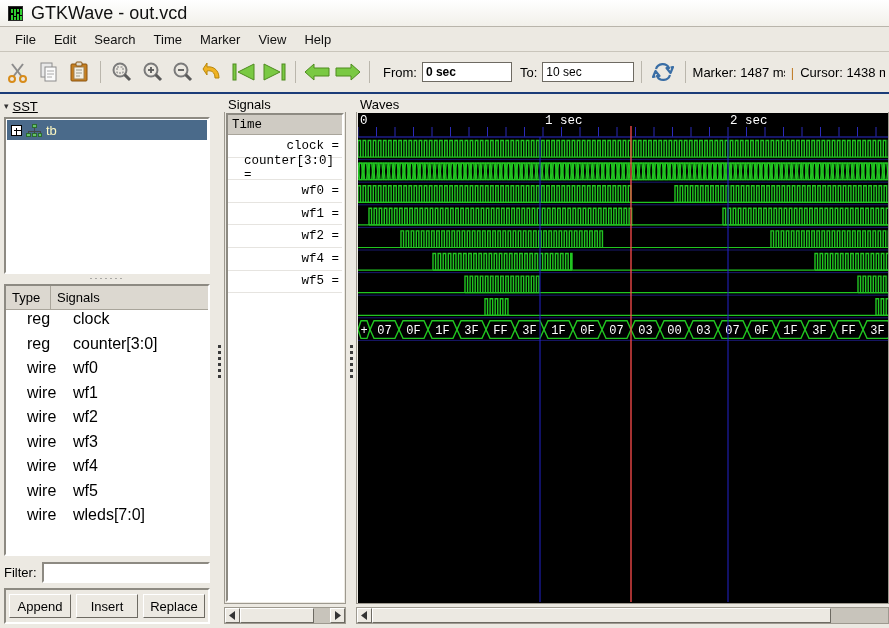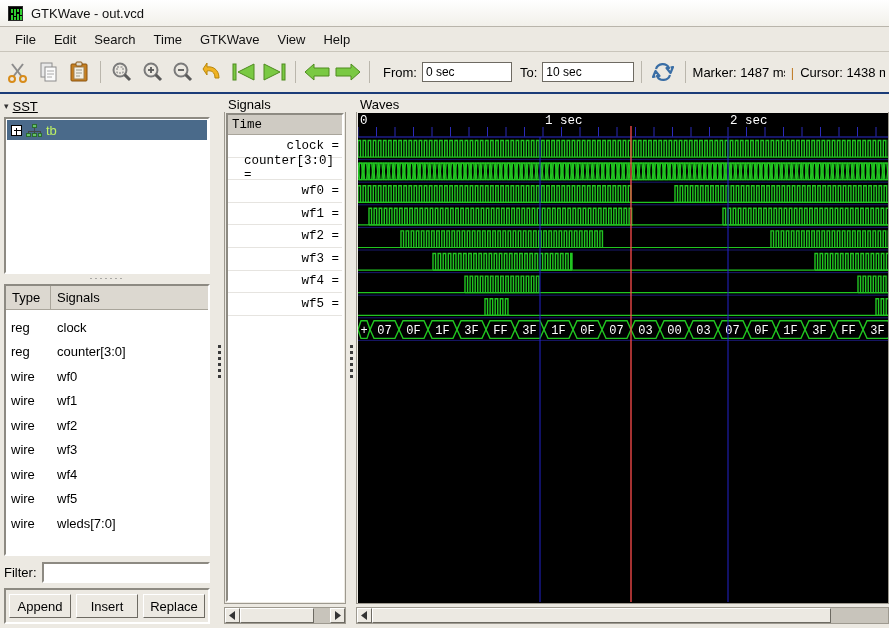--- a/index.html
+++ b/index.html
@@ -21,21 +21,21 @@
     border-bottom: 1px solid #b9b5ab;
     display:flex; align-items:center; padding-left:8px; gap:8px;
   }
   .title-icon {
     width:15px; height:15px; background:#000; border:1px solid #2b2b2b;
     position:relative; overflow:hidden;
   }
   .title-icon i {
     position:absolute; background:#2fd02f; display:block;
   }
-  .title-text { font-size:13px; color:#111; }
+  .title-text { font-size:18px; color:#111; }
 
   
   .menubar {
     height:25px; flex:0 0 25px; display:flex; align-items:center;
     background:#ece9e2; border-bottom:1px solid #c9c5bb; padding-left:6px;
   }
   .menu-item { padding:3px 9px; font-size:13px; color:#111; cursor:default; }
 
   
   .toolbar {
@@ -43,42 +43,42 @@
     background:#ece9e2; border-bottom:2px solid #1b3c78; padding:0 4px; gap:2px;
   }
   .tb-btn { width:30px; height:30px; display:flex; align-items:center; justify-content:center; }
   .tb-sep { width:1px; height:22px; background:#bab6ac; margin:0 5px; }
   .tb-label { font-size:13px; padding:0 3px 0 6px; }
   .tb-input {
     height:20px; border:1px solid #6e6a62; background:#fff;
     font-family:"Liberation Sans", sans-serif; font-size:12px;
     padding:1px 3px; outline:none;
   }
-  .tb-from { width:90px; }
+  .tb-from { width:90px;font-weight:bold; }
   .tb-to { width:92px; }
   .tb-status { font-size:13px; white-space:nowrap; overflow:hidden; }
   .tb-vbar { color:#c07d2a; padding:0 4px; }
 
   
   .body { flex:1 1 auto; display:flex; min-height:0; }
 
   
   .leftcol { width:214px; flex:0 0 214px; display:flex; flex-direction:column;
              background:#ece9e2; padding:3px 4px 4px 4px; }
   .sst-header { display:flex; align-items:center; gap:4px; font-size:13px; height:18px; }
   .tri { font-size:9px; color:#333; }
   .sst-title { text-decoration:underline; }
   .sst-box {
     flex:0 0 157px; margin-top:2px;
     border:2px solid; border-color:#8d8a82 #ffffff #ffffff #8d8a82;
     background:#fff; overflow:hidden; padding:1px;
   }
   .sst-row {
     height:20px; display:flex; align-items:center; gap:4px; padding-left:4px;
-    background:#4a6a8a; color:#bef264; font-size:13px;
+    background:#4a6a8a; color:#fef9c3; font-size:13px;
   }
   .plusbox {
     width:11px; height:11px; border:1px solid #000; background:#fff;
     position:relative; flex:0 0 11px;
   }
   .plusbox::before, .plusbox::after {
     content:""; position:absolute; background:#000;
   }
   .plusbox::before { left:2px; top:4px; width:7px; height:1px; }
   .plusbox::after { left:4px; top:2px; width:1px; height:7px; }
@@ -92,21 +92,21 @@
     flex:1 1 auto; min-height:0; margin-top:1px;
     border:2px solid; border-color:#8d8a82 #ffffff #ffffff #8d8a82;
     background:#fff; overflow:hidden; display:flex; flex-direction:column;
   }
   .sig-head { display:flex; height:24px; background:#dcd8d0;
               border-bottom:1px solid #a9a59b; font-size:13px; }
   .sig-head div { display:flex; align-items:center; padding-left:6px; }
   .col-type { width:45px; flex:0 0 45px; border-right:1px solid #a9a59b; }
   .col-sig  { flex:1 1 auto; }
   .sig-body { flex:1 1 auto; overflow:hidden; }
-  .sig-row { display:flex; height:24.5px; align-items:flex-end; font-size:13px; }
+  .sig-row { display:flex; height:24.5px; align-items:flex-start; font-size:16px;margin-left:16px; }
   .sig-row .t { width:45px; flex:0 0 45px; padding-left:5px; }
   .sig-row .n { flex:1 1 auto; padding-left:6px; }
 
   .filter-row { display:flex; align-items:center; gap:5px; margin-top:5px; height:22px; }
   .filter-label { font-size:13px; }
   .filter-input {
     flex:1 1 auto; height:21px; background:#fff;
     border:2px solid; border-color:#8d8a82 #ffffff #ffffff #8d8a82;
     font-size:12px; padding:0 3px; outline:none;
     font-family:"Liberation Sans", sans-serif;
@@ -183,21 +183,21 @@
       <i style="left:11px;top:9px;width:2px;height:4px"></i>
     </div>
     <span class="title-text">GTKWave - out.vcd</span>
   </div>
 
   <div class="menubar">
     <div class="menu-item">File</div>
     <div class="menu-item">Edit</div>
     <div class="menu-item">Search</div>
     <div class="menu-item">Time</div>
-    <div class="menu-item">GTKWave</div>
+    <div class="menu-item">Marker</div>
     <div class="menu-item">View</div>
     <div class="menu-item">Help</div>
   </div>
 
   <div class="toolbar">
 
     <div class="tb-btn">
       <svg width="22" height="22" viewBox="0 0 22 22">
         <line x1="5" y1="3" x2="15" y2="16" stroke="#8c8c8c" stroke-width="2"></line>
         <line x1="16" y1="3" x2="6" y2="16" stroke="#8c8c8c" stroke-width="2"></line>
@@ -412,21 +412,20 @@
     <div class="namecol">
       <div class="frame-legend">Signals</div>
       <div class="frame-box">
         <div class="frame-inner">
           <div class="name-time">Time</div>
           <div class="name-row">clock =</div>
           <div class="name-row">counter[3:0] =</div>
           <div class="name-row">wf0 =</div>
           <div class="name-row">wf1 =</div>
           <div class="name-row">wf2 =</div>
-          <div class="name-row">wf3 =</div>
           <div class="name-row">wf4 =</div>
           <div class="name-row">wf5 =</div>
         </div>
       </div>
       <div class="hscroll">
         <div class="hs-arrow">
           <svg width="7" height="9" viewBox="0 0 7 9">
               <path d="M6 0 L6 9 L0 4.5 Z" fill="#333"></path>
             </svg>
         </div>

